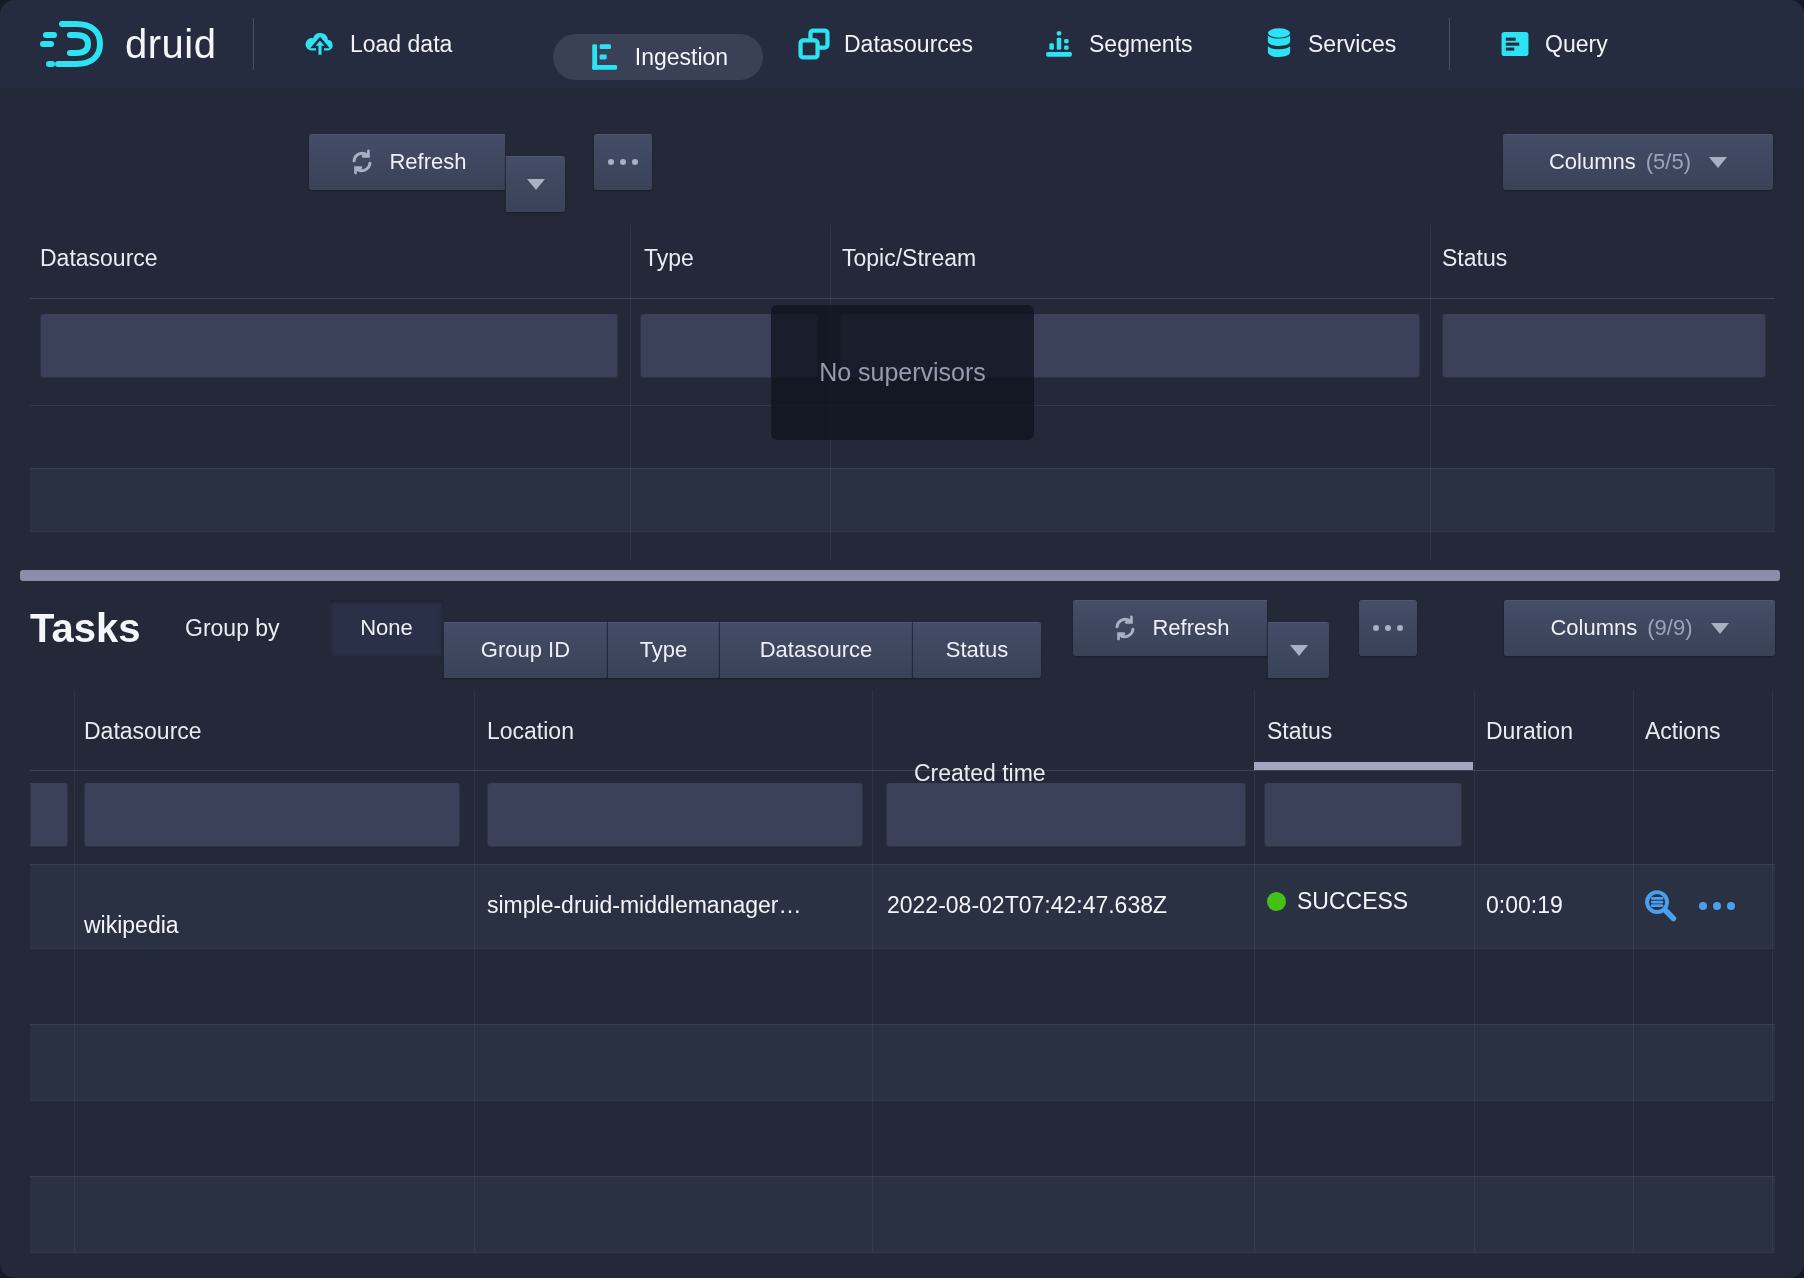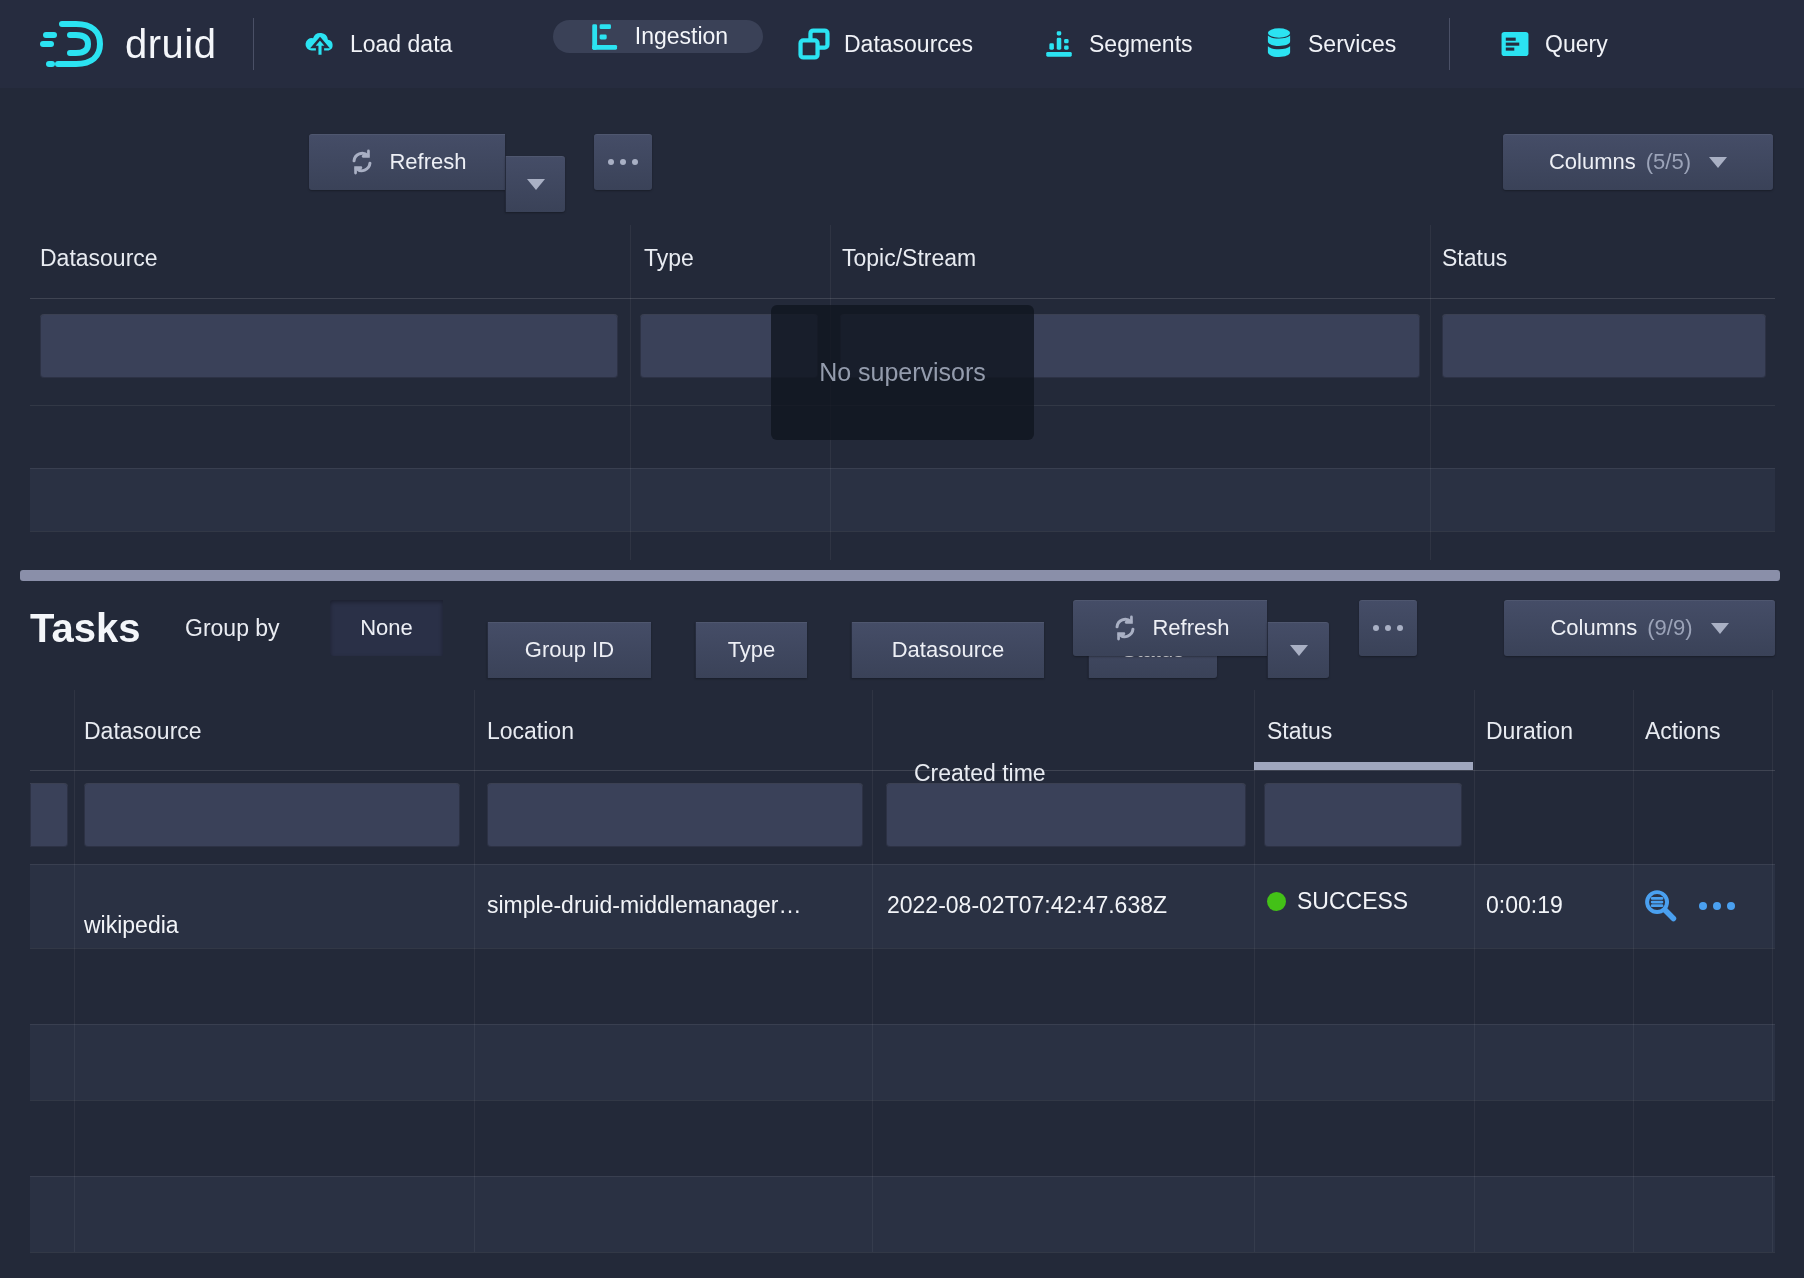--- a/index.html
+++ b/index.html
@@ -1,31 +1,32 @@
 <!DOCTYPE html>
 <html><head>
 <meta charset="utf-8">
 <style>
   html,body{margin:0;padding:0;background:#161a28;}
   #app{
     position:relative;width:1804px;height:1278px;overflow:hidden;
     background:#232939;
     font-family:"Liberation Sans", sans-serif;
     color:#f2f4f8;
+    border-radius:15px;
     -webkit-font-smoothing:antialiased;
   }
   .abs{position:absolute;}
 
   
   .nav{position:absolute;left:0;top:0;width:1804px;height:88px;background:#262c3f;}
   .nav-item{position:absolute;top:0;height:88px;display:flex;align-items:center;gap:13px;
     font-size:23px;color:#f0f2f7;cursor:pointer;}
   .nav-divider{position:absolute;top:18px;width:1px;height:52px;background:#4a5066;}
   .logo-text{font-size:40px;color:#f4f6fa;letter-spacing:.5px;font-weight:400;}
-  .nav-pill{position:absolute;left:553px;top:20px;width:210px;height:33px;border-radius:23px;
+  .nav-pill{position:absolute;left:553px;top:34px;width:210px;height:46px;border-radius:23px;
     background:#3a4157;display:flex;align-items:center;justify-content:center;gap:13px;
     font-size:23px;color:#f4f6fa;cursor:pointer;}
 
   
   .sec-title{position:absolute;font-size:40px;font-weight:700;color:#f4f6fa;}
   .btn{display:flex;align-items:center;justify-content:center;gap:12px;
     background:linear-gradient(180deg,#454d67,#3a4258);
     box-shadow:0 1px 2px rgba(0,0,0,.3), inset 0 1px 0 rgba(255,255,255,.06);
     border-radius:3px;font-size:22px;color:#edeff5;cursor:pointer;height:56px;box-sizing:border-box;}
   .btn-muted{color:#9ba3b8;}
@@ -216,21 +217,21 @@
       <span>No supervisors</span>
     </div>
 
     <div class="hscrollbar"></div>
   </div>
 
   <div class="sec-title" style="left:30px;top:606px;">Tasks</div>
 
   <div class="group-label" style="left:185px;top:615px;">Group by</div>
 
-  <div class="abs btn-group" style="left:330px;top:600px;gap:44px;">
+  <div class="abs btn-group" style="left:330px;top:600px;">
     <div class="btn active" style="width:113px;">None</div>
     <div class="btn" style="width:164px;">Group ID</div>
     <div class="btn" style="width:112px;">Type</div>
     <div class="btn" style="width:193px;">Datasource</div>
     <div class="btn" style="width:129px;">Status</div>
   </div>
 
   <div class="abs btn-group" style="left:1073px;top:600px;">
     <div class="btn" style="width:194px;">
       <span>

